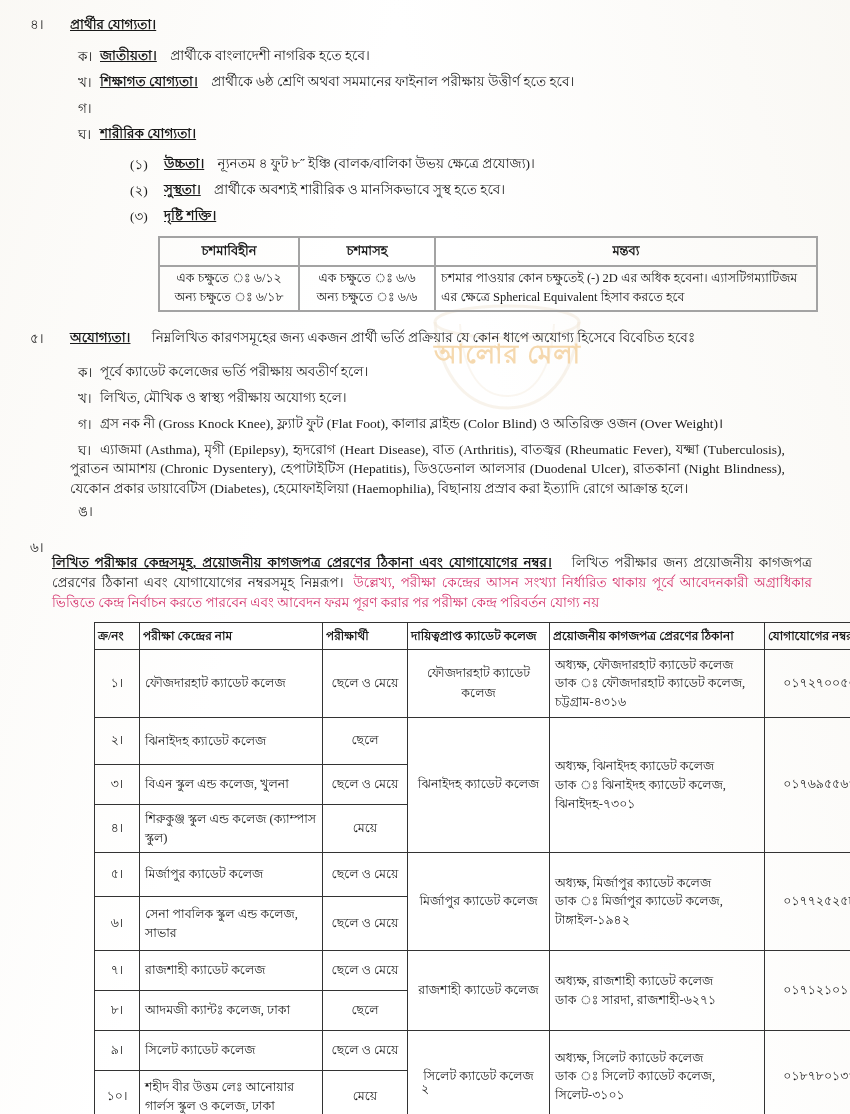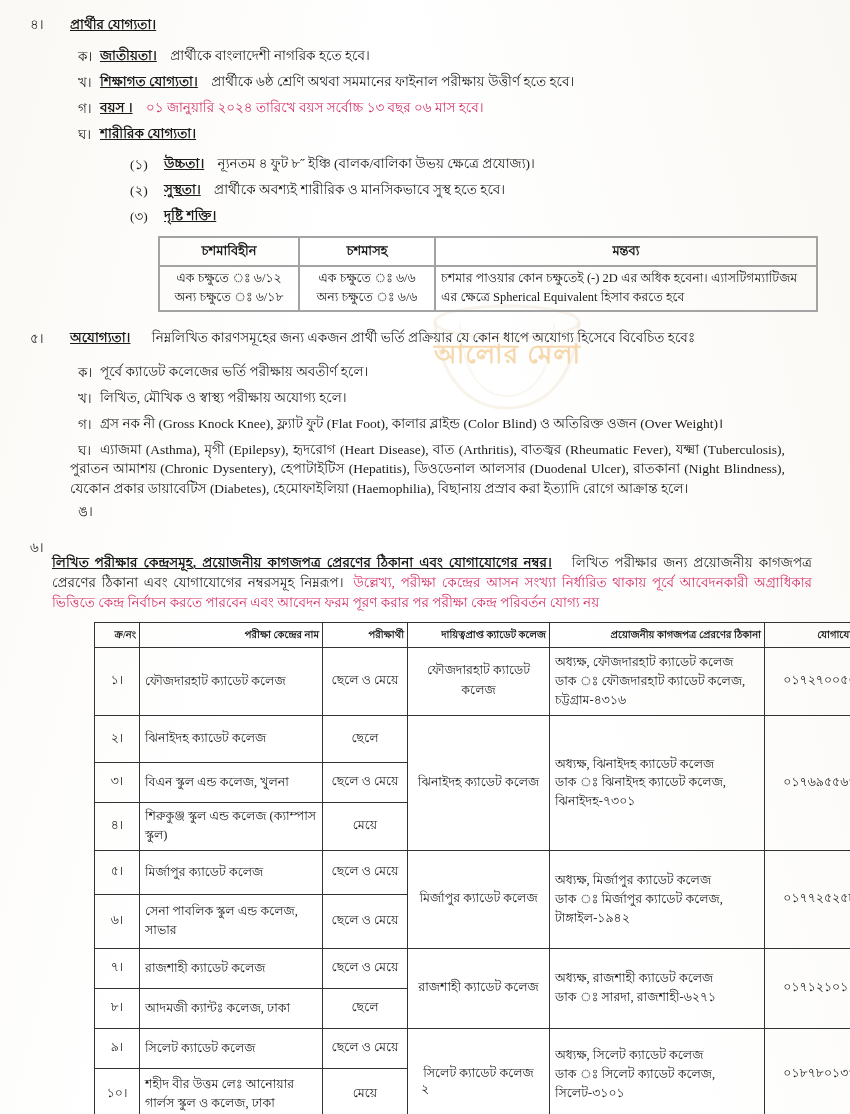--- a/index.html
+++ b/index.html
@@ -131,23 +131,23 @@
     width: 757px;
     font-size: 12.5px;
     table-layout: fixed;
   }
   table.centers th, table.centers td {
     border: 1px solid #333;
     padding: 3px 5px;
     vertical-align: middle;
   }
   table.centers th {
-    text-align: right;
+    text-align: left;
     font-weight: bold;
-    font-size: 10px;
+    font-size: 12px;
     line-height: 1.35;
     padding: 5px 3px;
   }
   .c-sl    { width: 38px;  text-align: center; }
   .c-name  { width: 176px; text-align: left; }
   .c-cand  { width: 78px;  text-align: center; }
   .c-resp  { width: 135px; text-align: center; margin-top: 19px; }
   .c-addr  { width: 208px; text-align: left; }
   .c-phone { width: 120px; text-align: center; }
 
@@ -201,24 +201,20 @@
     <div class="row sub">
       <div class="num">খ।</div>
       <div class="body-txt">
         <span class="label">শিক্ষাগত যোগ্যতা।</span>
         <span class="gap-sm">প্রার্থীকে ৬ষ্ঠ শ্রেণি অথবা সমমানের ফাইনাল পরীক্ষায় উত্তীর্ণ হতে হবে।</span>
       </div>
     </div>
 
     <div class="row sub">
       <div class="num">গ।</div>
-      <div class="body-txt">
-        <span class="label">বয়স ।</span>
-        <span class="gap-sm red">০১ জানুয়ারি ২০২৪ তারিখে বয়স সর্বোচ্চ ১৩ বছর ০৬ মাস হবে।</span>
-      </div>
     </div>
 
     <div class="row sub">
       <div class="num">ঘ।</div>
       <div class="body-txt">
         <span class="label">শারীরিক যোগ্যতা।</span>
       </div>
     </div>
 
     <div style="height:4px"></div>

